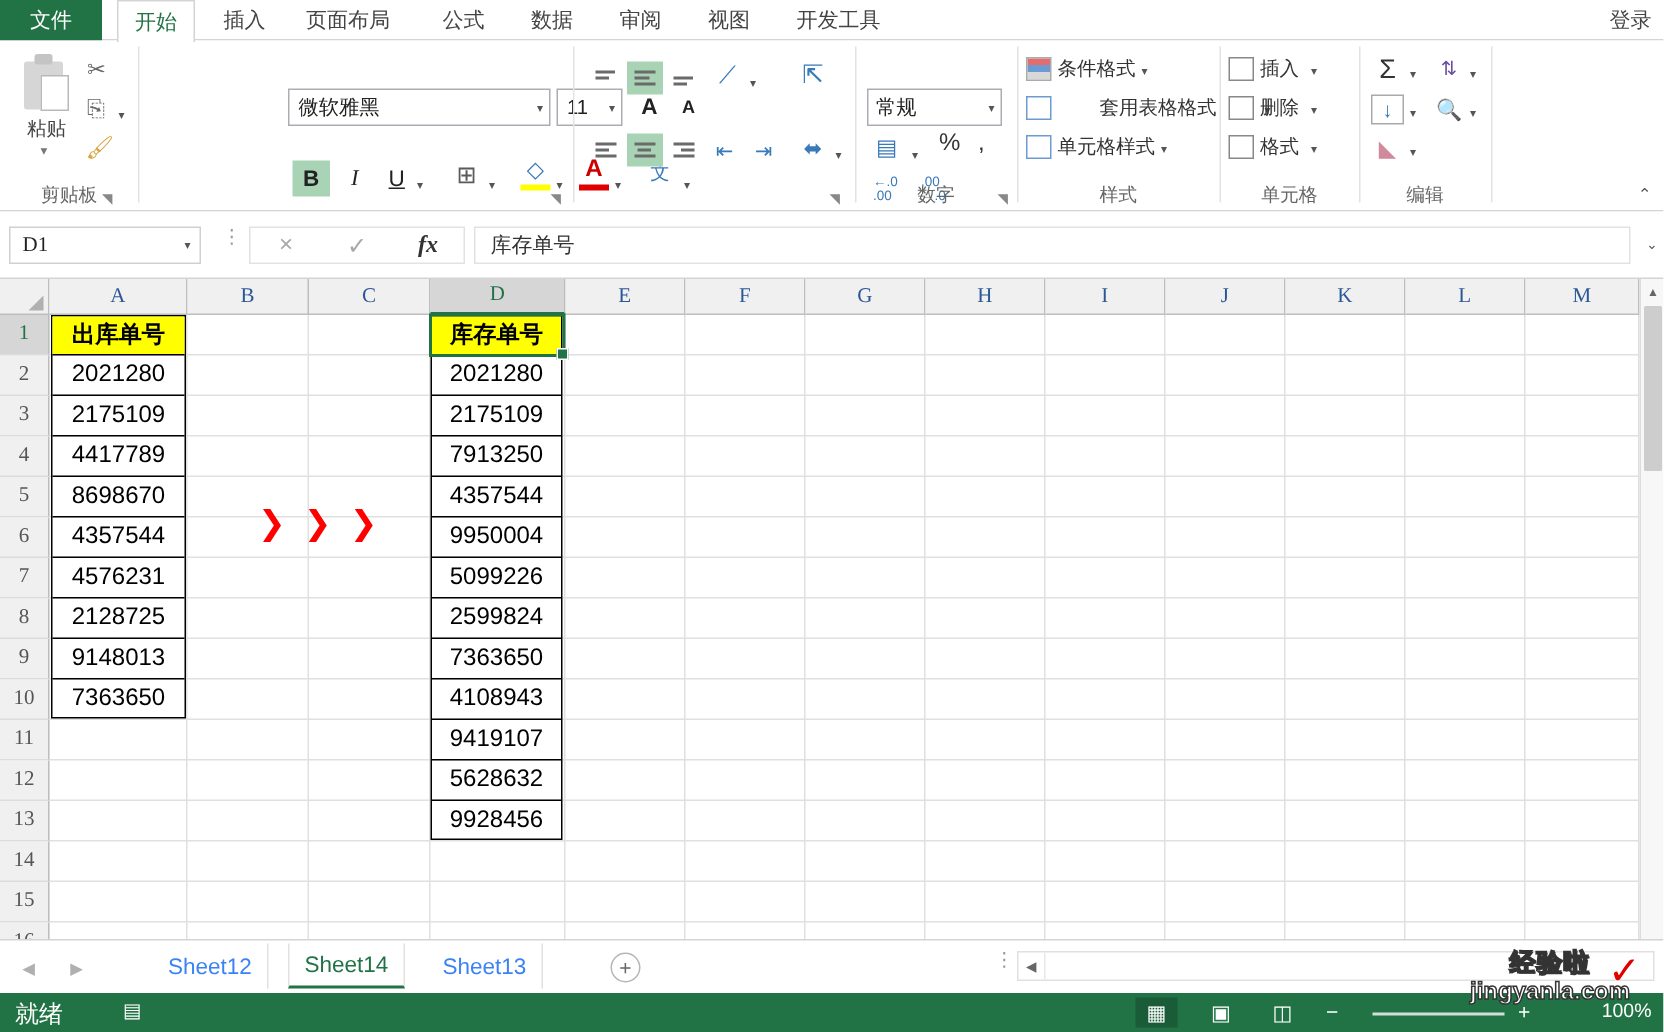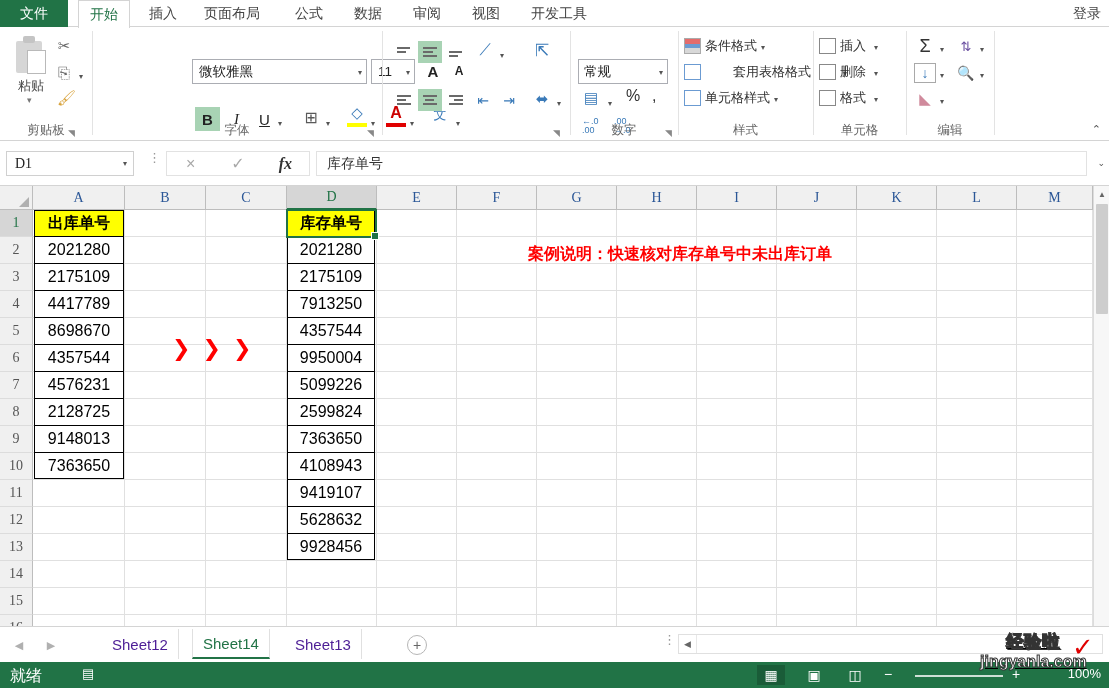--- a/index.html
+++ b/index.html
@@ -274,21 +274,21 @@
     position: absolute; left: 0; top: 626px; width: 1109px; height: 36px;
     background: #fff; border-top: 1px solid #d4d4d4;
   }
   .nav-arrow {
     position: absolute; top: 10px; width: 18px; height: 16px;
     font-size: 11px; color: #b0b0b0;
     display: flex; align-items: center; justify-content: center;
   }
   .sheet-tab {
     position: absolute; top: 2px; height: 30px;
-    font-size: 15px; color: #4c1d95;
+    font-size: 15px; color: #3b82f6;
     display: flex; align-items: center; padding: 0 10px;
     border-right: 1px solid #e0e0e0;
   }
   .sheet-tab.active {
     color: #217346; background: #fff;
     border-bottom: 2px solid #217346;
     border-left: 1px solid #e0e0e0;
   }
   .addsheet {
     position: absolute; top: 8px; width: 20px; height: 20px;
@@ -334,21 +334,21 @@
     position: absolute; left: 915px; top: 13px; width: 88px; height: 2px;
     background: #cfe0d6;
   }
   .zoom-pct {
     position: absolute; right: 8px; top: 4px; font-size: 13px; color: #fff;
   }
 
   
   .watermark {
     position: absolute; left: 980px; top: 630px;
-    font-weight: bold; text-align: center; pointer-events: none; text-decoration: underline;
+    font-weight: bold; text-align: center; pointer-events: none;
   }
   .wm-cn {
     font-size: 17px; color: #fff; letter-spacing: 1px;
     -webkit-text-stroke: 1px #333; text-shadow: 1px 1px 0 #333;
   }
   .wm-en {
     font-size: 16px; color: #fff; font-weight: bold;
     -webkit-text-stroke: 1px #333;
   }
   .wm-check {
@@ -417,21 +417,20 @@
       <div style="position:absolute;left:255px;top:96px;width:20px;height:4px;background:#ffff00;"></div>
       <div class="caret-sm" style="left:279px;top:92px;">▾</div>
 
       <div class="mini-ic" style="left:294px;top:77px;width:20px;height:18px;font-size:16px;color:#c00;font-weight:bold;">A</div>
       <div style="position:absolute;left:294px;top:96px;width:20px;height:4px;background:#e00000;"></div>
       <div class="caret-sm" style="left:318px;top:92px;">▾</div>
 
       <div class="mini-ic" style="left:337px;top:78px;width:22px;height:20px;font-size:13px;color:#3a7ab8;">文</div>
       <div class="caret-sm" style="left:364px;top:92px;">▾</div>
 
-      <div class="grp-label">字体</div>
       <div class="dlg-launcher" style="right:8px;">◥</div>
     </div>
     <div class="grp-sep" style="left:382px;"></div>
 
     <div class="grp" style="left:382px;width:186px;">
       <div class="align-ic" style="left:10px;top:14px;">
         <div class="bars">
             <i style="width:13px"></i>
             <i style="width:9px"></i>
             <i style="width:11px;opacity:0"></i>
@@ -688,21 +687,20 @@
     <div class="gridline-h" style="left:288px;top:239px;width:86px;background:#000;"></div>
     <div class="gridline-h" style="left:288px;top:266px;width:86px;background:#000;"></div>
     <div class="gridline-h" style="left:288px;top:293px;width:86px;background:#000;"></div>
     <div class="gridline-h" style="left:288px;top:320px;width:86px;background:#000;"></div>
     <div class="gridline-h" style="left:288px;top:347px;width:86px;background:#000;"></div>
 
     <div class="selbox" style="left:286px;top:23px;width:91px;height:29px;"></div>
 
     <div class="arrows" style="left:172px;top:150px;">❯ ❯ ❯</div>
 
-    <div class="note-red" style="left:528px;top:58px;">案例说明：快速核对库存单号中未出库订单</div>
 
     <div class="vscroll">
       <div class="vs-arrow" style="top:0;">▲</div>
       <div class="vs-thumb"></div>
     </div>
   </div>
 
   <div class="sheetbar">
     <div class="nav-arrow" style="left:10px;">◀</div>
     <div class="nav-arrow" style="left:42px;">▶</div>

